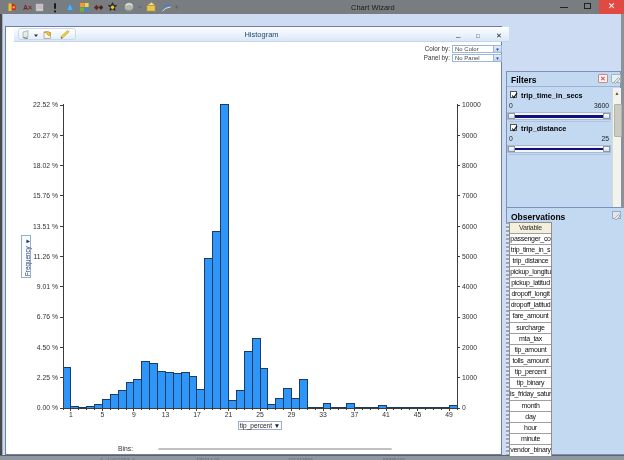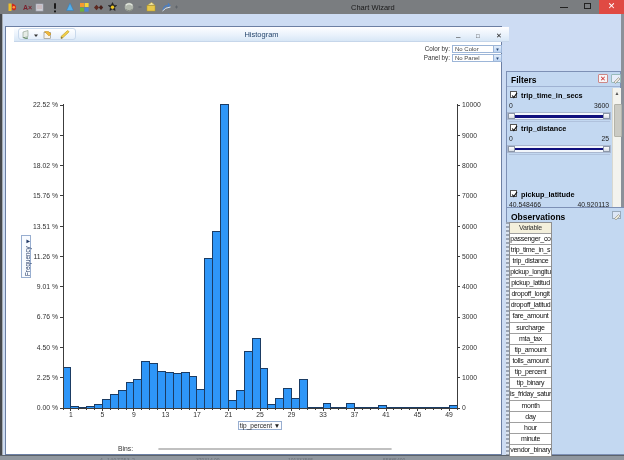--- a/index.html
+++ b/index.html
@@ -355,37 +355,20 @@
       <div class="fvals">
         <span>0</span>
         <span>25</span>
       </div>
       <div class="ftrack">
         <div class="fbar"></div>
         <div class="fhandle" style="left:0"></div>
         <div class="fhandle" style="right:0"></div>
       </div>
     </div>
-    <div class="fblock" style="top:115.7px">
-      <div class="fcheck">
-        <svg width="7" height="7">
-          <path d="M1.2 3.5 L2.8 5.5 L6 1" stroke="#111" stroke-width="1.2" fill="none"></path>
-        </svg>
-      </div>
-      <div class="flabel">pickup_latitude</div>
-      <div class="fvals">
-        <span>40.548466</span>
-        <span>40.920113</span>
-      </div>
-      <div class="ftrack">
-        <div class="fbar"></div>
-        <div class="fhandle" style="left:0"></div>
-        <div class="fhandle" style="right:0"></div>
-      </div>
-    </div>
     <div id="fscroll">
       <div class="up">▲</div>
       <div class="thumb"></div>
       <div class="dn">▼</div>
     </div>
   </div>
 
   <div id="obs">
     <h1>Observations</h1>
     <div id="opin">

